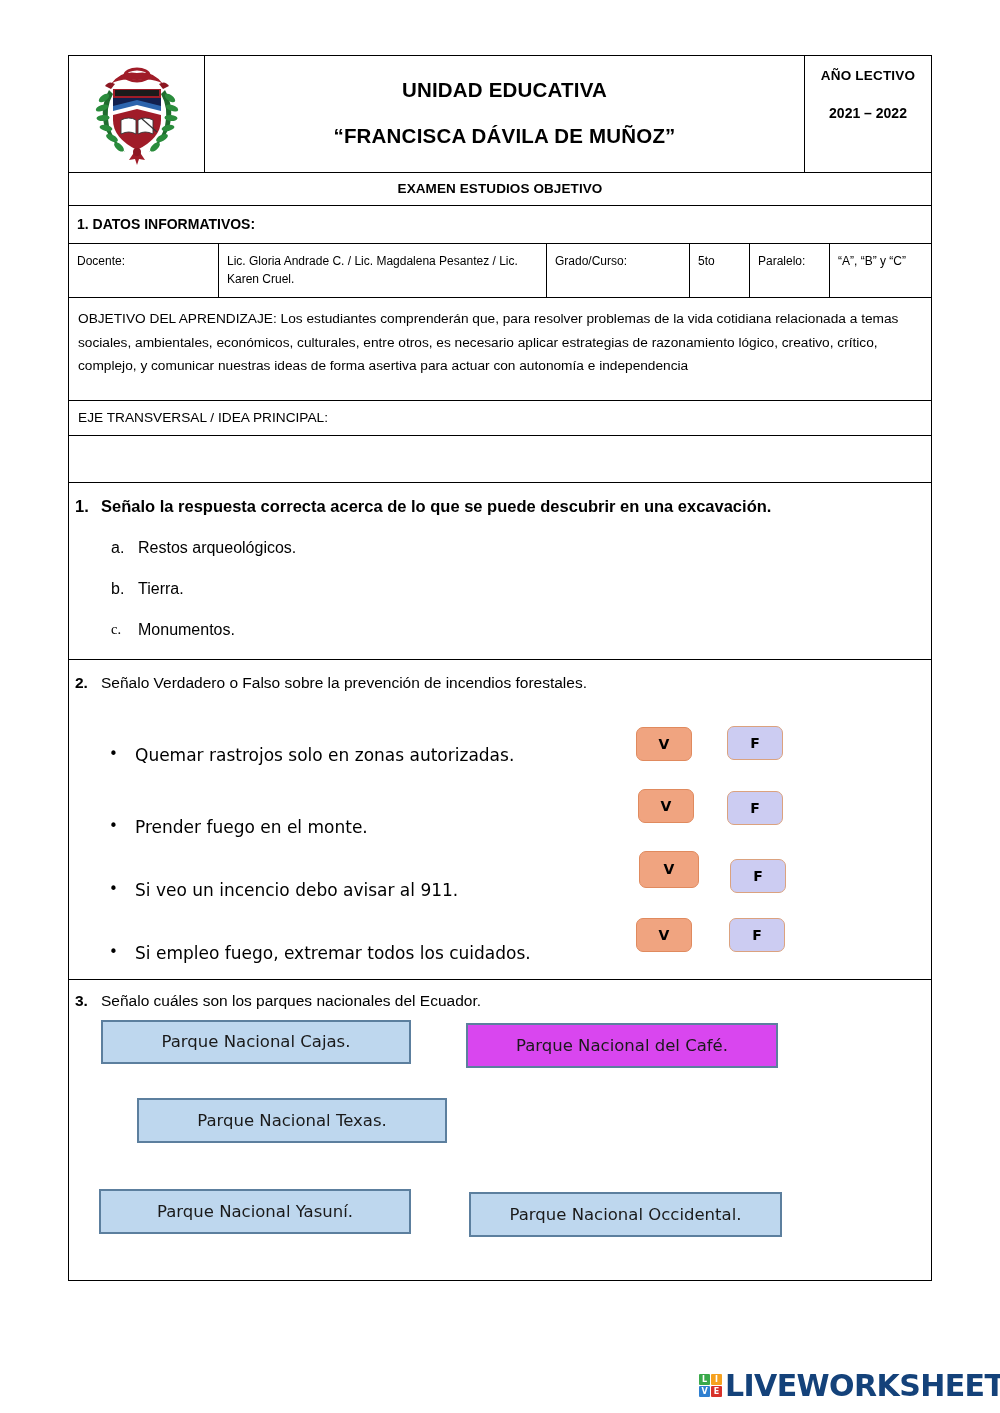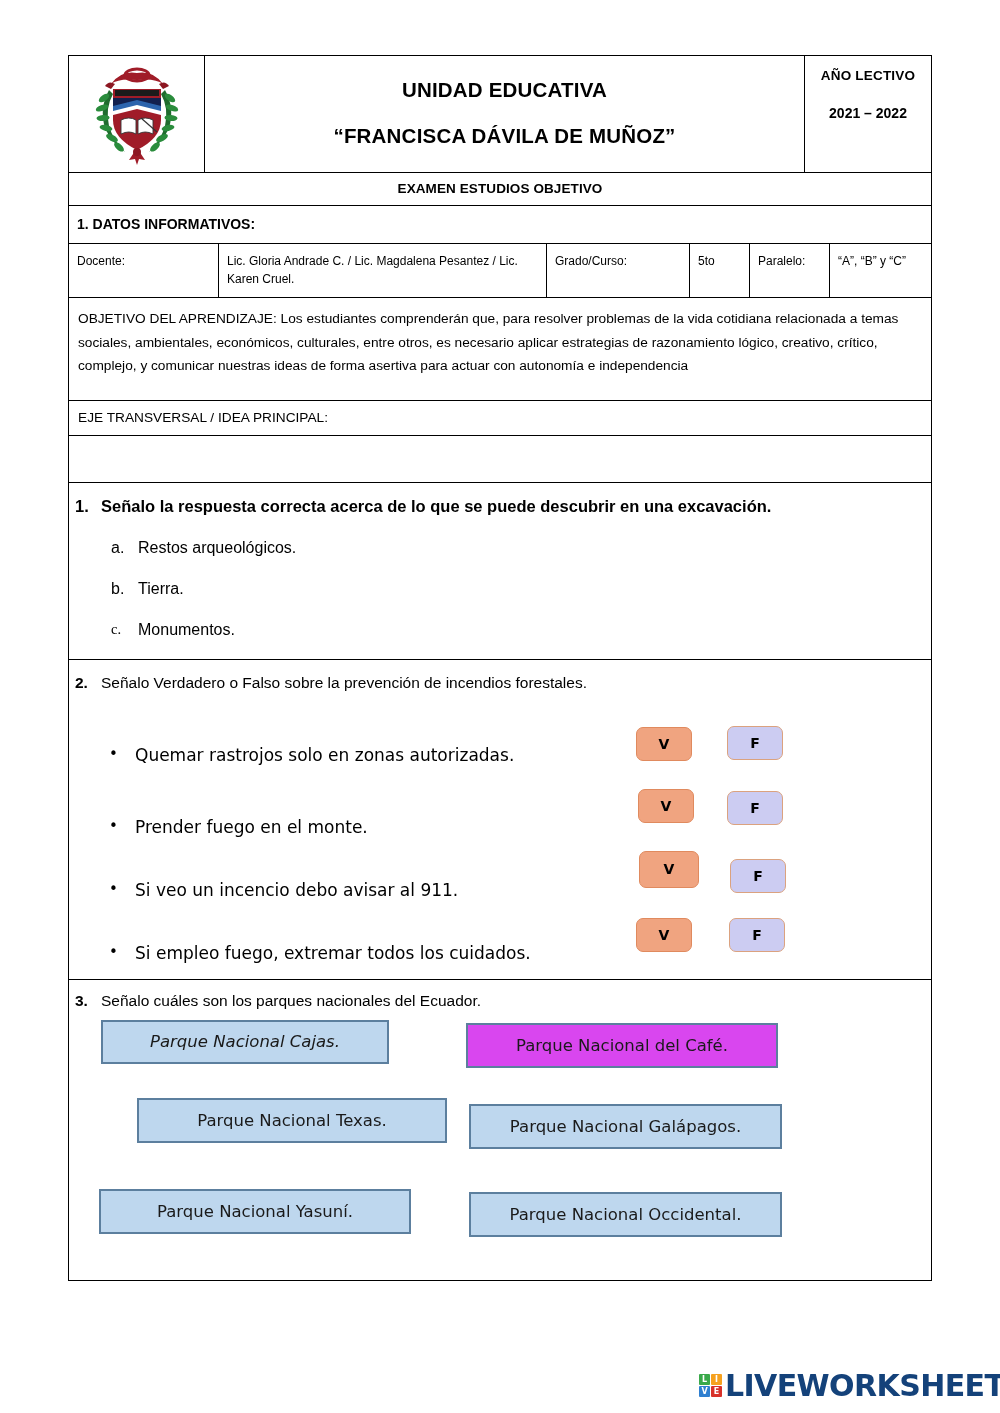--- a/index.html
+++ b/index.html
@@ -255,25 +255,24 @@
 
       </div>
     </div>
 
     <div class="q3">
       <div class="q3-head">
         <span class="num">3.</span>
         <span>Señalo cuáles son los parques nacionales del Ecuador.</span>
       </div>
 
-      <div class="park" style="left: 32px; top: 40px; width: 288px; height: 44px; background: rgb(190, 215, 238); border-color: rgb(92, 127, 158); font-style: italic;">Parque Nacional Cajas.</div>
+      <div class="park" style="left: 32px; top: 40px; width: 310px; height: 44px; background: rgb(190, 215, 238); border-color: rgb(92, 127, 158);">Parque Nacional Cajas.</div>
       <div class="park" style="left: 397px; top: 43px; width: 312px; height: 45px; background: #d946ef; border-color: rgb(92, 127, 158);">Parque Nacional del Café.</div>
 
       <div class="park" style="left: 32px; top: 118px; width: 310px; height: 45px; background: rgb(190, 215, 238); border-color: rgb(92, 127, 158); margin-left: 36px;">Parque Nacional Texas.</div>
-      <div class="park" style="left: 400px; top: 124px; width: 313px; height: 45px; background: rgb(190, 215, 238); border-color: rgb(92, 127, 158);">Parque Nacional Galápagos.</div>
 
       <div class="park" style="left: 30px; top: 209px; width: 312px; height: 45px; background: rgb(190, 215, 238); border-color: rgb(92, 127, 158);">Parque Nacional Yasuní.</div>
       <div class="park" style="left: 400px; top: 212px; width: 313px; height: 45px; background: rgb(190, 215, 238); border-color: rgb(92, 127, 158);">Parque Nacional  Occidental.</div>
     </div>
 
   </div>
 
   <div class="lw">
     <div class="lw-grid">
       <div class="lw-cell" style="background: rgb(58, 169, 74);">L</div>

